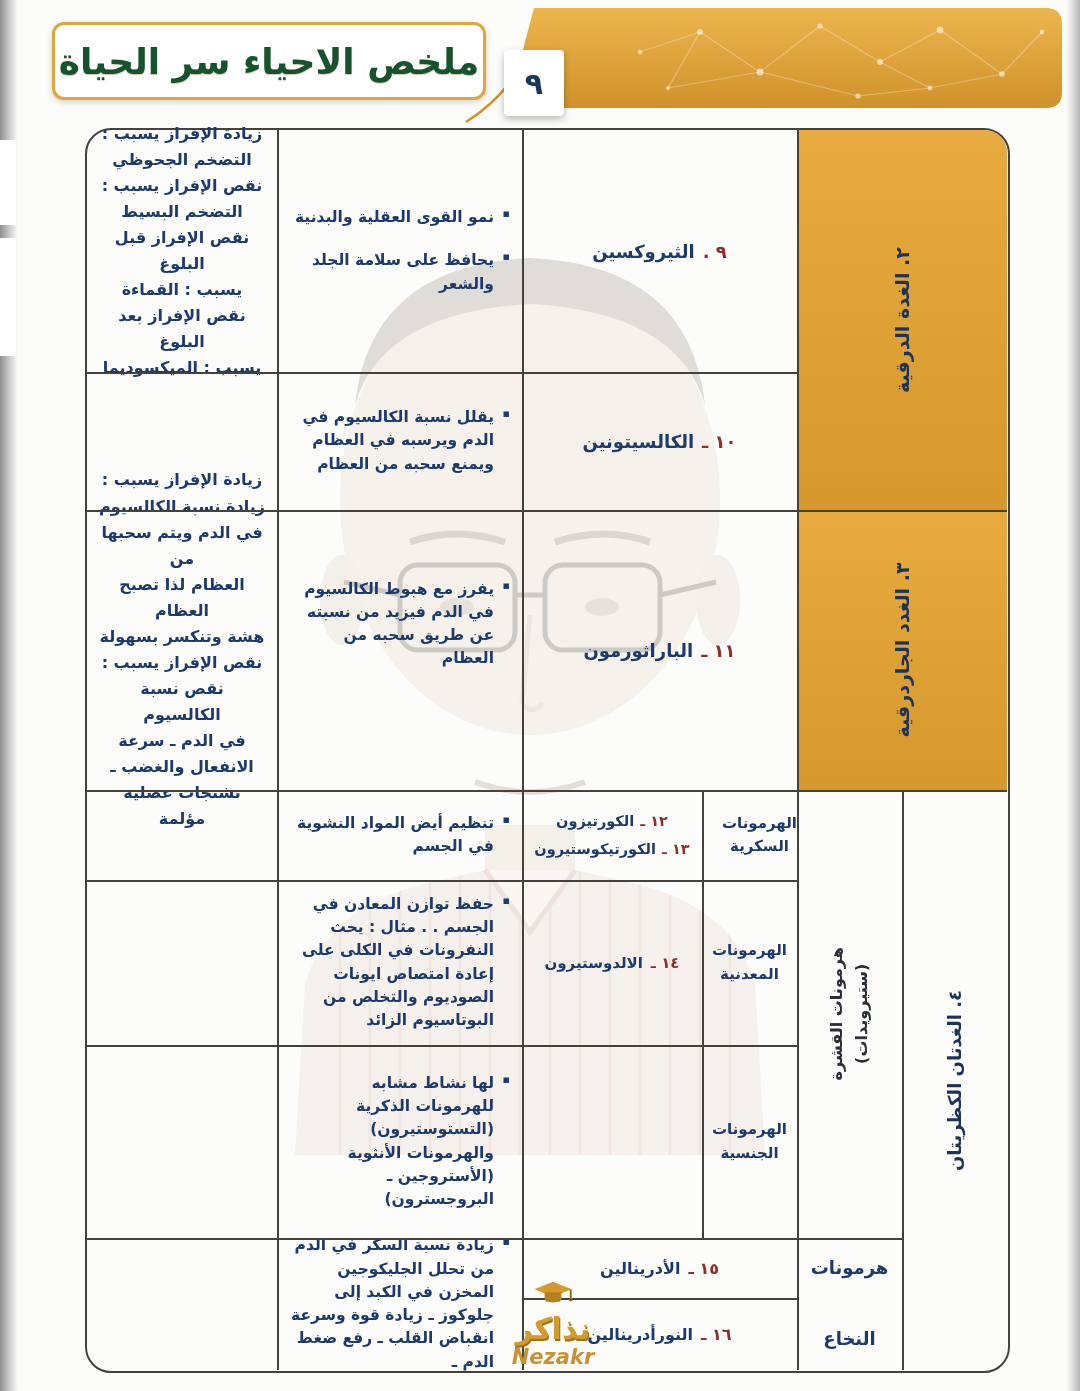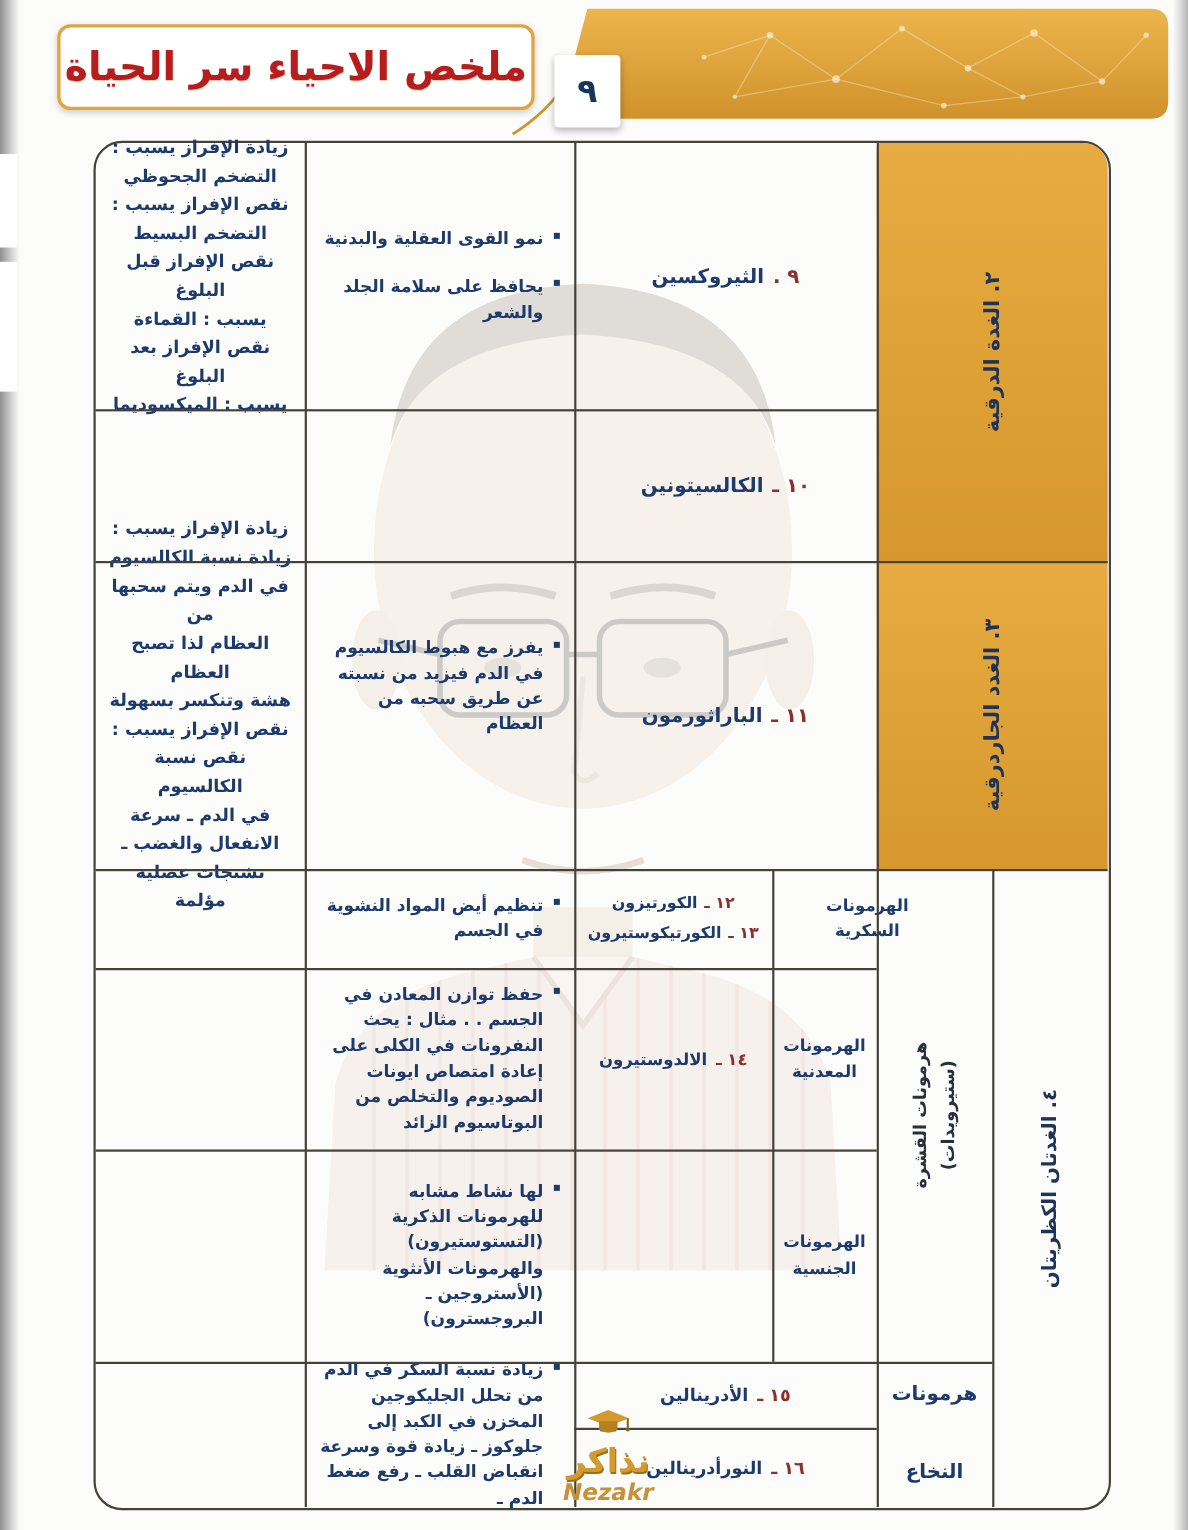--- a/index.html
+++ b/index.html
@@ -9,21 +9,21 @@
   .scan-left{position:absolute;left:0;top:0;width:18px;height:100%;
              background:linear-gradient(90deg,#8f8f8f,#cfcfcf 55%,rgba(255,255,255,0));z-index:6;}
   .scan-notch{position:absolute;left:0;width:16px;background:#fff;z-index:7;}
   .scan-right{position:absolute;right:0;top:0;width:14px;height:100%;
               background:linear-gradient(270deg,#b5b5b5,#e3e3e3 60%,rgba(255,255,255,0));z-index:6;}
   
   .banner-svg{position:absolute;left:0;top:0;z-index:1;}
   .title-box{position:absolute;left:52px;top:22px;width:428px;height:72px;background:#fff;
              border:3px solid #dfa63e;border-radius:12px;box-shadow:0 2px 6px rgba(0,0,0,.18),0 0 0 2px #fff inset;
              display:flex;align-items:center;justify-content:center;z-index:3;}
-  .title-box span{font-size:36px;font-weight:bold;color:#b91c1c;text-shadow:0 1px 1px rgba(140,90,10,.35);}
+  .title-box span{font-size:36px;font-weight:bold;color:#14532d;text-shadow:0 1px 1px rgba(140,90,10,.35);}
   .page-num-tab{position:absolute;left:504px;top:50px;width:60px;height:66px;background:#fff;
                 box-shadow:0 3px 7px rgba(0,0,0,.28);border-radius:4px;display:flex;align-items:center;
                 justify-content:center;z-index:4;}
   .page-num-tab span{font-size:30px;font-weight:bold;color:#16365c;}
   
   .watermark{position:absolute;left:280px;top:170px;z-index:1;filter:blur(.7px);}
   
   .table-frame{position:absolute;left:85px;top:128px;width:925px;height:1245px;box-sizing:border-box;
                border:2.5px solid #45423c;border-radius:26px;z-index:2;}
   .line{position:absolute;background:#45423c;z-index:3;}
@@ -177,20 +177,23 @@
 يسبب : الميكسوديما</div>
     <div class="cell functions" style="left:190px;top:0;width:245px;height:242px;">
       <div class="func-item">نمو القوى العقلية والبدنية</div>
       <div class="func-item">يحافظ على سلامة الجلد والشعر</div>
     </div>
     <div class="cell hormone" style="left:435px;top:0;width:275px;height:242px;">
       <span class="h-num">٩ .</span>
       <span class="h-name">الثيروكسين</span>
     </div>
 
+    <div class="cell functions" style="left:190px;top:242px;width:245px;height:138px;">
+      <div class="func-item">يقلل نسبة الكالسيوم في الدم ويرسبه في العظام ويمنع سحبه من العظام</div>
+    </div>
     <div class="cell hormone" style="left:435px;top:242px;width:275px;height:138px;">
       <span class="h-num">١٠ ـ</span>
       <span class="h-name">الكالسيتونين</span>
     </div>
 
     <div class="cell disorders" style="left:0;top:380px;width:190px;height:280px;">زيادة الإفراز يسبب :
 زيادة نسبة الكالسيوم
 في الدم ويتم سحبها من
 العظام لذا تصبح العظام
 هشة وتنكسر بسهولة
@@ -213,21 +216,21 @@
     <div class="cell hormone hormone-stack" style="left:435px;top:660px;width:180px;height:90px;">
       <div class="h-row">
         <span class="h-num">١٢ ـ</span>
         <span class="h-name">الكورتيزون</span>
       </div>
       <div class="h-row">
         <span class="h-num">١٣ ـ</span>
         <span class="h-name">الكورتيكوستيرون</span>
       </div>
     </div>
-    <div class="cell group-label" style="left:644px;top:660px;width:115px;height:90px;">الهرمونات السكرية</div>
+    <div class="cell group-label" style="left:615px;top:660px;width:115px;height:90px;">الهرمونات السكرية</div>
 
     <div class="cell functions" style="left:190px;top:750px;width:245px;height:165px;">
       <div class="func-item">حفظ توازن المعادن في الجسم . . مثال : يحث النفرونات في الكلى على إعادة امتصاص ايونات الصوديوم والتخلص من البوتاسيوم الزائد</div>
     </div>
     <div class="cell hormone" style="left:435px;top:750px;width:180px;height:165px;font-size:15px;">
       <span class="h-num">١٤ ـ</span>
       <span class="h-name">الالدوستيرون</span>
     </div>
     <div class="cell group-label" style="left:615px;top:750px;width:95px;height:165px;">الهرمونات المعدنية</div>
 

